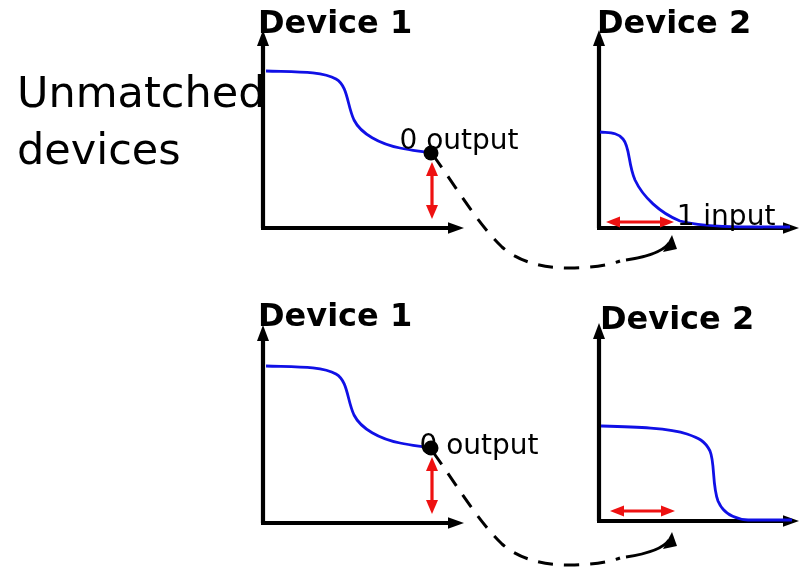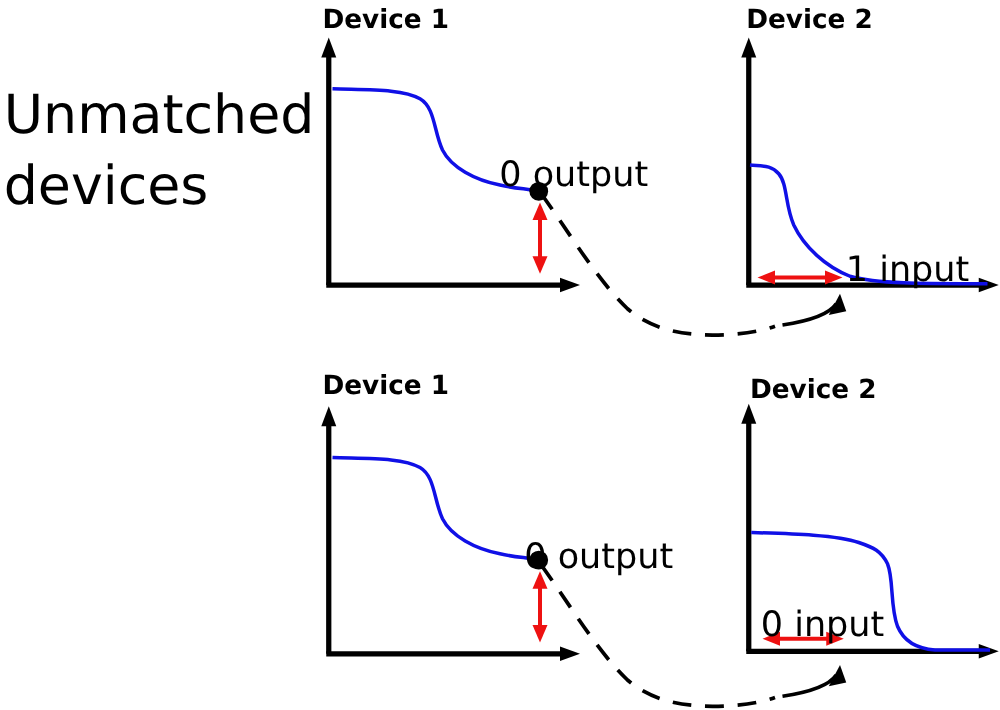--- a/index.html
+++ b/index.html
@@ -20,25 +20,25 @@
   }
   .row-label{
     position:absolute;
     left:3px;
     width:258px;
     font-size:43px;
     line-height:57px;
     letter-spacing:0px;
     color:var(--ink);
   }
-  .row-label.unmatched{top:64px;}
+  .row-label.unmatched{top:64px;margin-left:14px;}
   .row-label.matched{top:368px;}
   .plot-title{
     position:absolute;
-    font-size:21px;
+    font-size:32px;
     font-weight:bold;
     white-space:nowrap;
     color:var(--ink);
   }
   .annot{
     position:absolute;
     font-size:28px;
     white-space:nowrap;
     text-align:center;
     color:var(--ink);
@@ -118,21 +118,20 @@
     <polygon class="axis-head" points="14,5 8,21 20,21"></polygon>
     <line class="axis" x1="12" y1="203" x2="200" y2="203"></line>
     <polygon class="axis-head" points="214,203 198,197.2 198,208.8"></polygon>
     <path class="curve" d="M 16 108 C 50 109 85 110 102 116 C 114 120 120 123 125 133 C 130 145 127 167 133 183 C 138 195 149 201 163 202 L 207 202"></path>
     <line class="red-line" x1="37" y1="193" x2="78" y2="193"></line>
     <polygon class="red-head" points="25,193 39,187.4 39,198.6"></polygon>
     <polygon class="red-head" points="90,193 76,187.4 76,198.6"></polygon>
   </svg>
 
   <div class="annot" style="left:408px;top:411px;width:142px;">0 output</div>
-  <div class="annot" style="left:600px;top:466px;width:116px;">0 input</div>
 
   <svg style="left:420px;top:445px;" width="270" height="125" viewBox="0 0 270 125">
     <path class="dash" d="M 13 7 C 38 42 58 76 82 99 C 98 113 120 120 150 120 C 168 120 186 118 200 113"></path>
     <path class="hook" d="M 206 112 C 226 109 243 104 249 95"></path>
     <polygon class="hook-head" points="252,87 243,104 257,101"></polygon>
   </svg>
 
 </div>
 
 </body></html>

